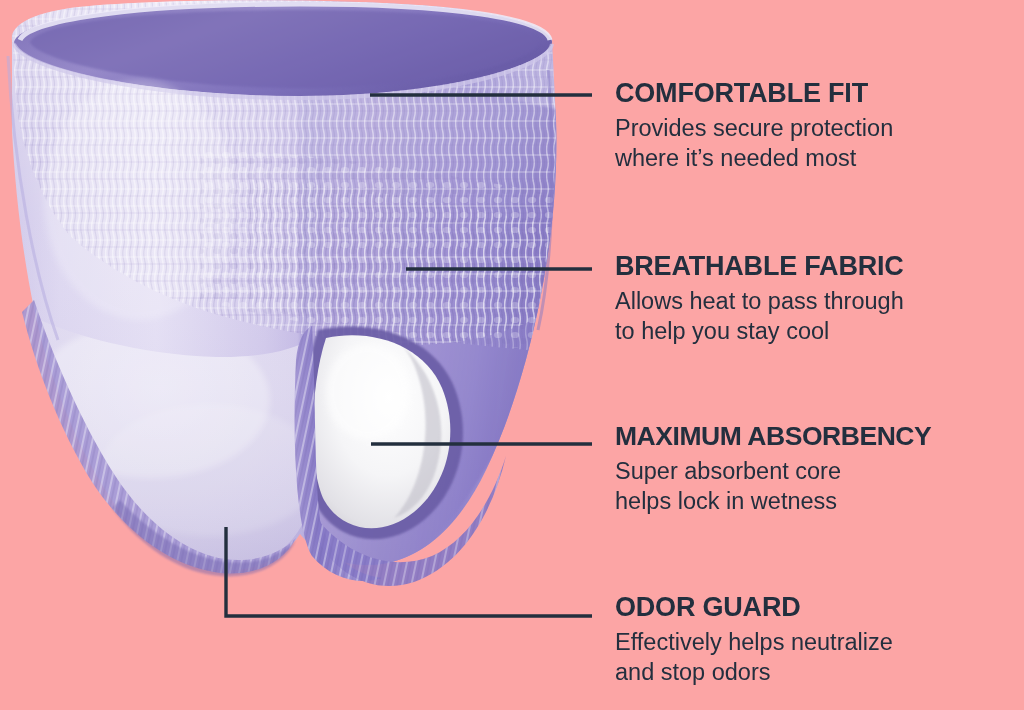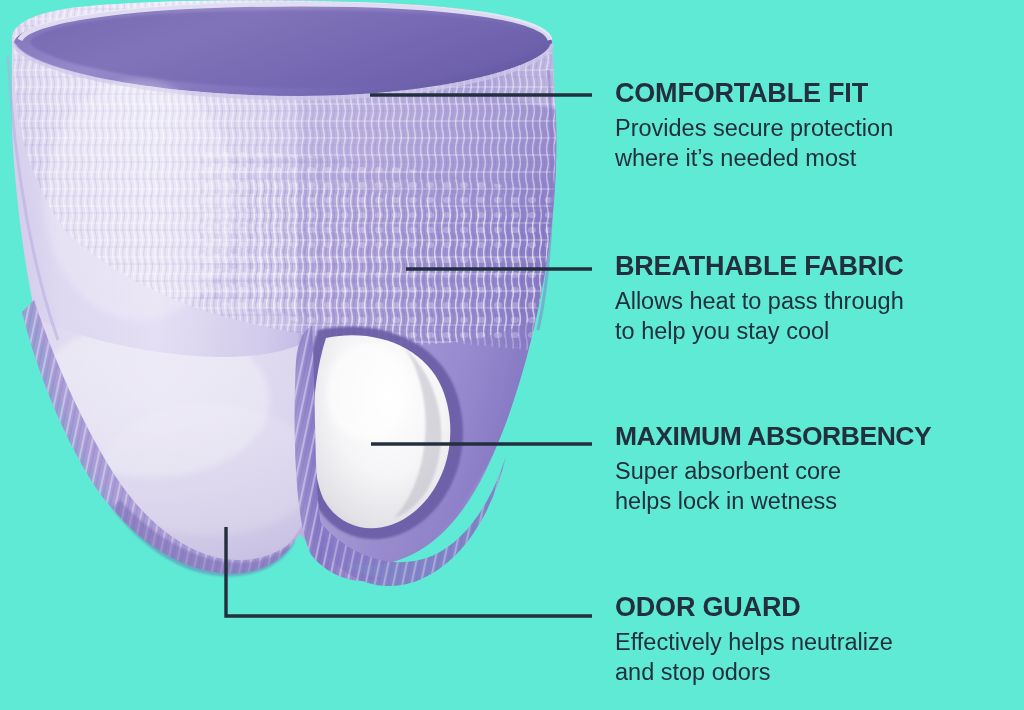--- a/index.html
+++ b/index.html
@@ -8,21 +8,21 @@
     padding: 0;
     background: #ffffff;
   }
   body {
     font-family: "Liberation Sans", sans-serif;
   }
   #stage {
     position: relative;
     width: 1024px;
     height: 710px;
-    background: #5eead4;
+    background: #fca5a5;
     overflow: hidden;
   }
 
   
   #product-figure {
     position: absolute;
     left: 0;
     top: 0;
     width: 600px;
     height: 640px;

